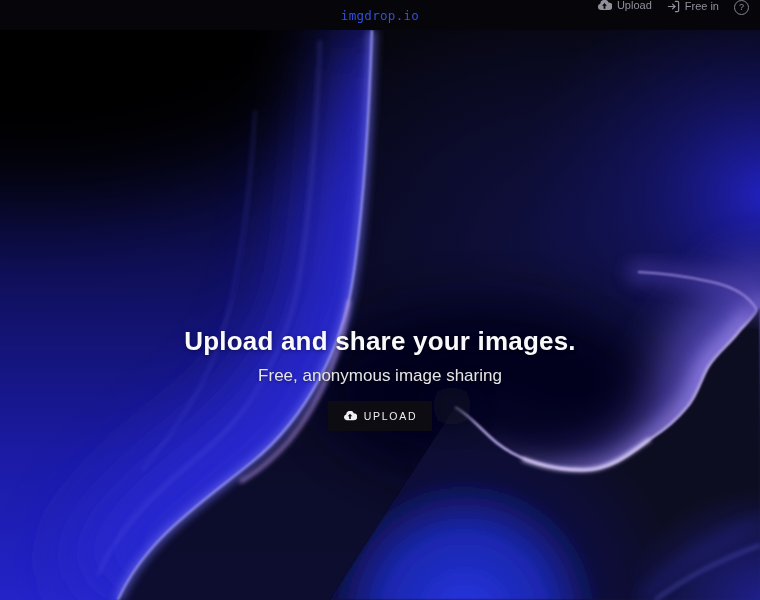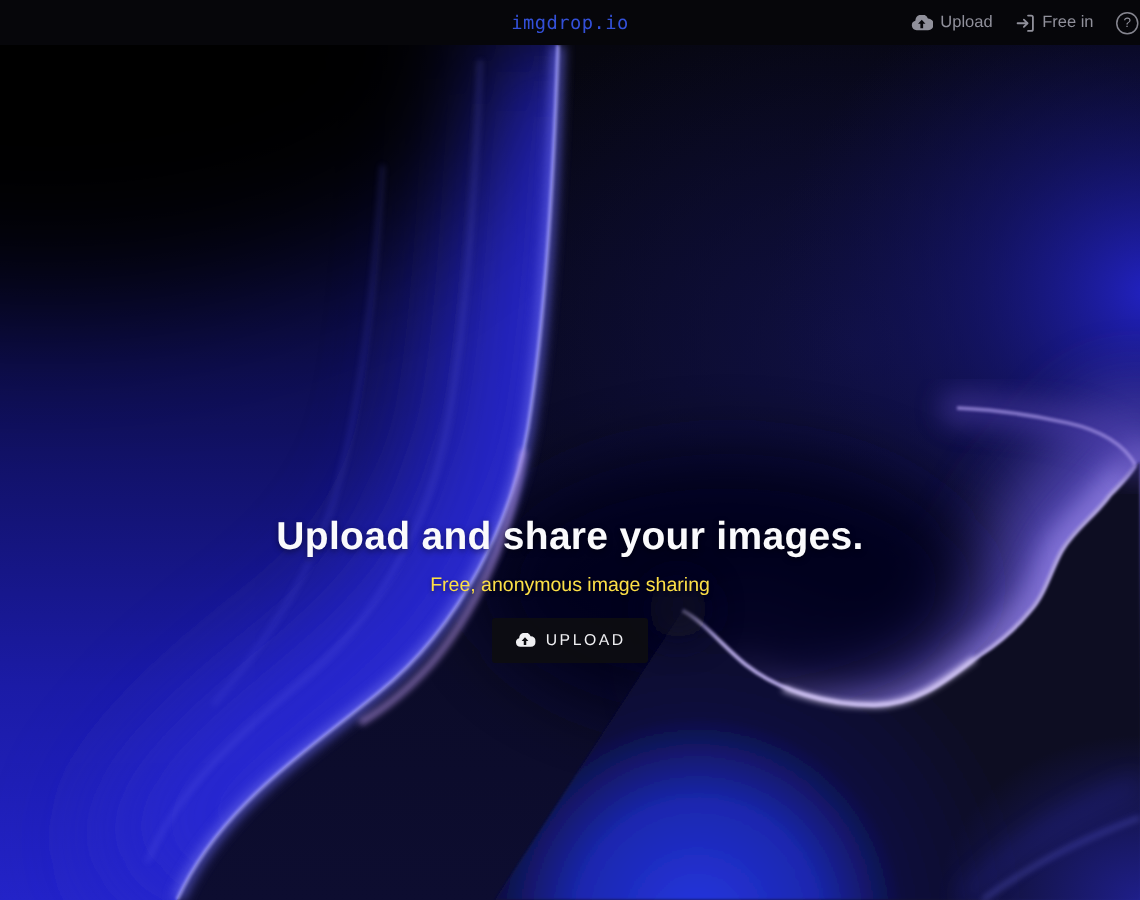--- a/index.html
+++ b/index.html
@@ -7,22 +7,22 @@
     width:760px;height:600px;overflow:hidden;
     background:#04040d;
     font-family:"Liberation Sans",sans-serif;
     -webkit-font-smoothing:antialiased;
   }
   .app{width:760px;height:600px;position:relative;}
 
   
   .header{
     position:relative;height:30px;background:#06060a;
-    display:flex;align-items:center;justify-content:flex-end;
-    padding-right:1px;box-sizing:border-box;gap:15px;
+    display:flex;align-items:flex-start;justify-content:flex-end;
+    padding-right:11px;box-sizing:border-box;gap:15px;
   }
   .logo{
     position:absolute;left:50%;top:50%;transform:translate(-50%,-50%);
     font-family:"DejaVu Sans Mono","Liberation Mono",monospace;
     font-size:12.5px;color:#3350d8;letter-spacing:0.3px;cursor:pointer;
   }
   .hbtn{
     display:flex;align-items:center;gap:5px;
     color:#90909b;font-size:11px;cursor:pointer;line-height:1;
   }
@@ -30,28 +30,28 @@
   .help{
     width:13px;height:13px;border:1px solid #85858f;border-radius:50%;
     display:flex;align-items:center;justify-content:center;
     color:#90909b;font-size:9px;cursor:pointer;line-height:1;
   }
 
   
   .hero{position:relative;width:760px;height:570px;overflow:hidden;background:#070716;}
   .bg{position:absolute;left:0;top:0;width:760px;height:570px;display:block;}
   .hero-content{
-    position:absolute;left:0;right:0;top:312px;text-align:center;z-index:2;
+    position:absolute;left:0;right:0;top:296px;text-align:center;z-index:2;
   }
   .hero-content h1{
     margin:0;font-size:26px;font-weight:bold;color:#fafafc;letter-spacing:0.2px;
     text-shadow:0 1px 4px rgba(0,0,0,0.45);
   }
   .subtitle{
-    margin:9px 0 0 0;font-size:13px;color:#fde047;
+    margin:9px 0 0 0;font-size:17px;color:#e5e5e5;
     text-shadow:0 1px 3px rgba(0,0,0,0.4);
   }
   .cta{
     margin-top:15px;display:inline-flex;align-items:center;gap:7px;
     background:rgba(13,13,17,0.9);border:none;border-radius:2px;
     color:#efeff2;font-family:"Liberation Sans",sans-serif;
     font-size:10.5px;letter-spacing:1.7px;
     padding:9px 15px;cursor:pointer;
   }
   .cta svg{display:block;}

